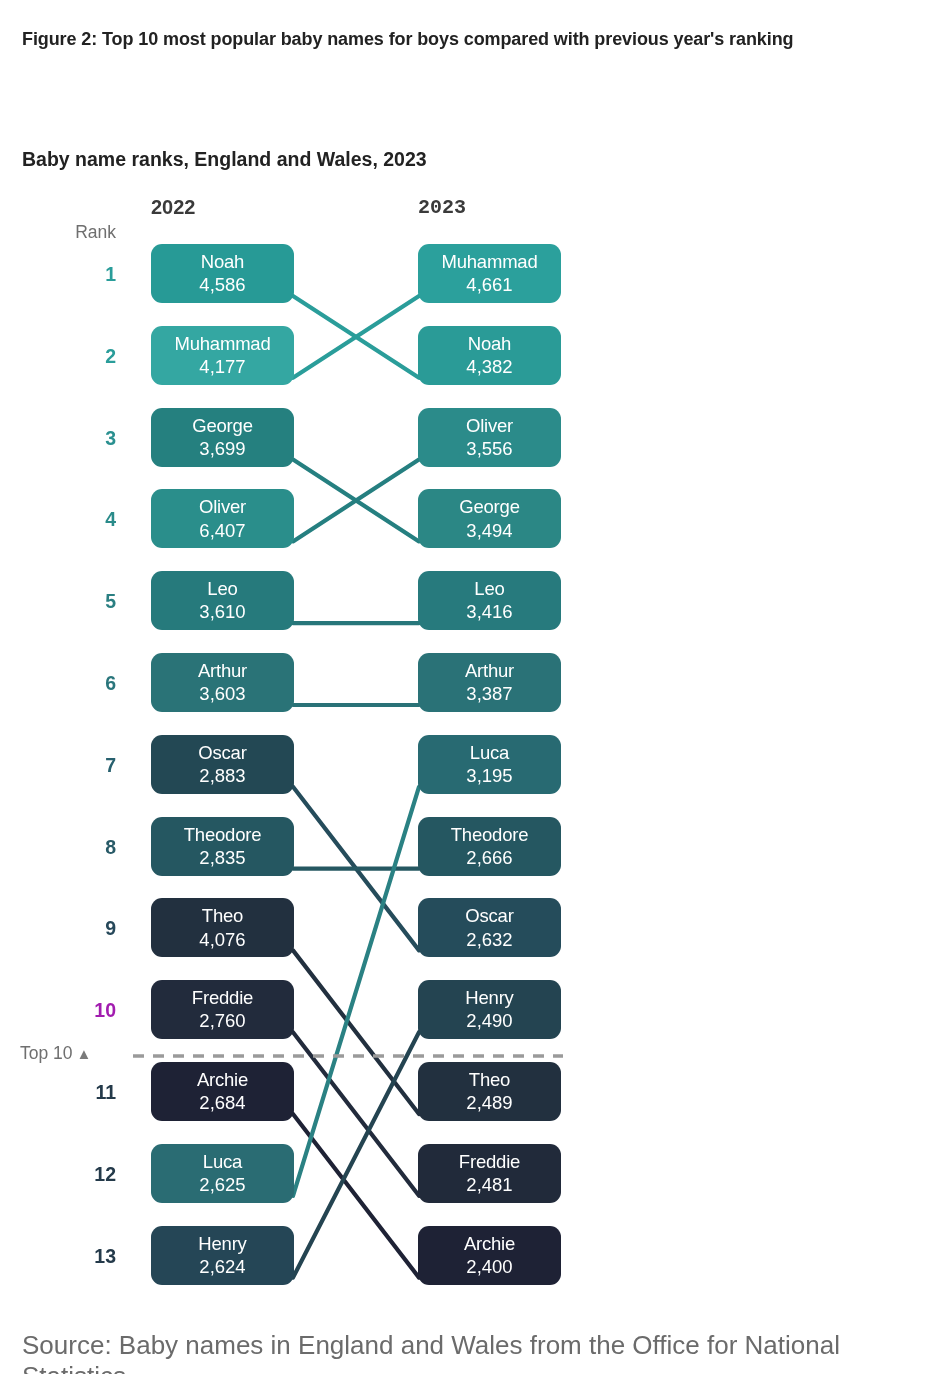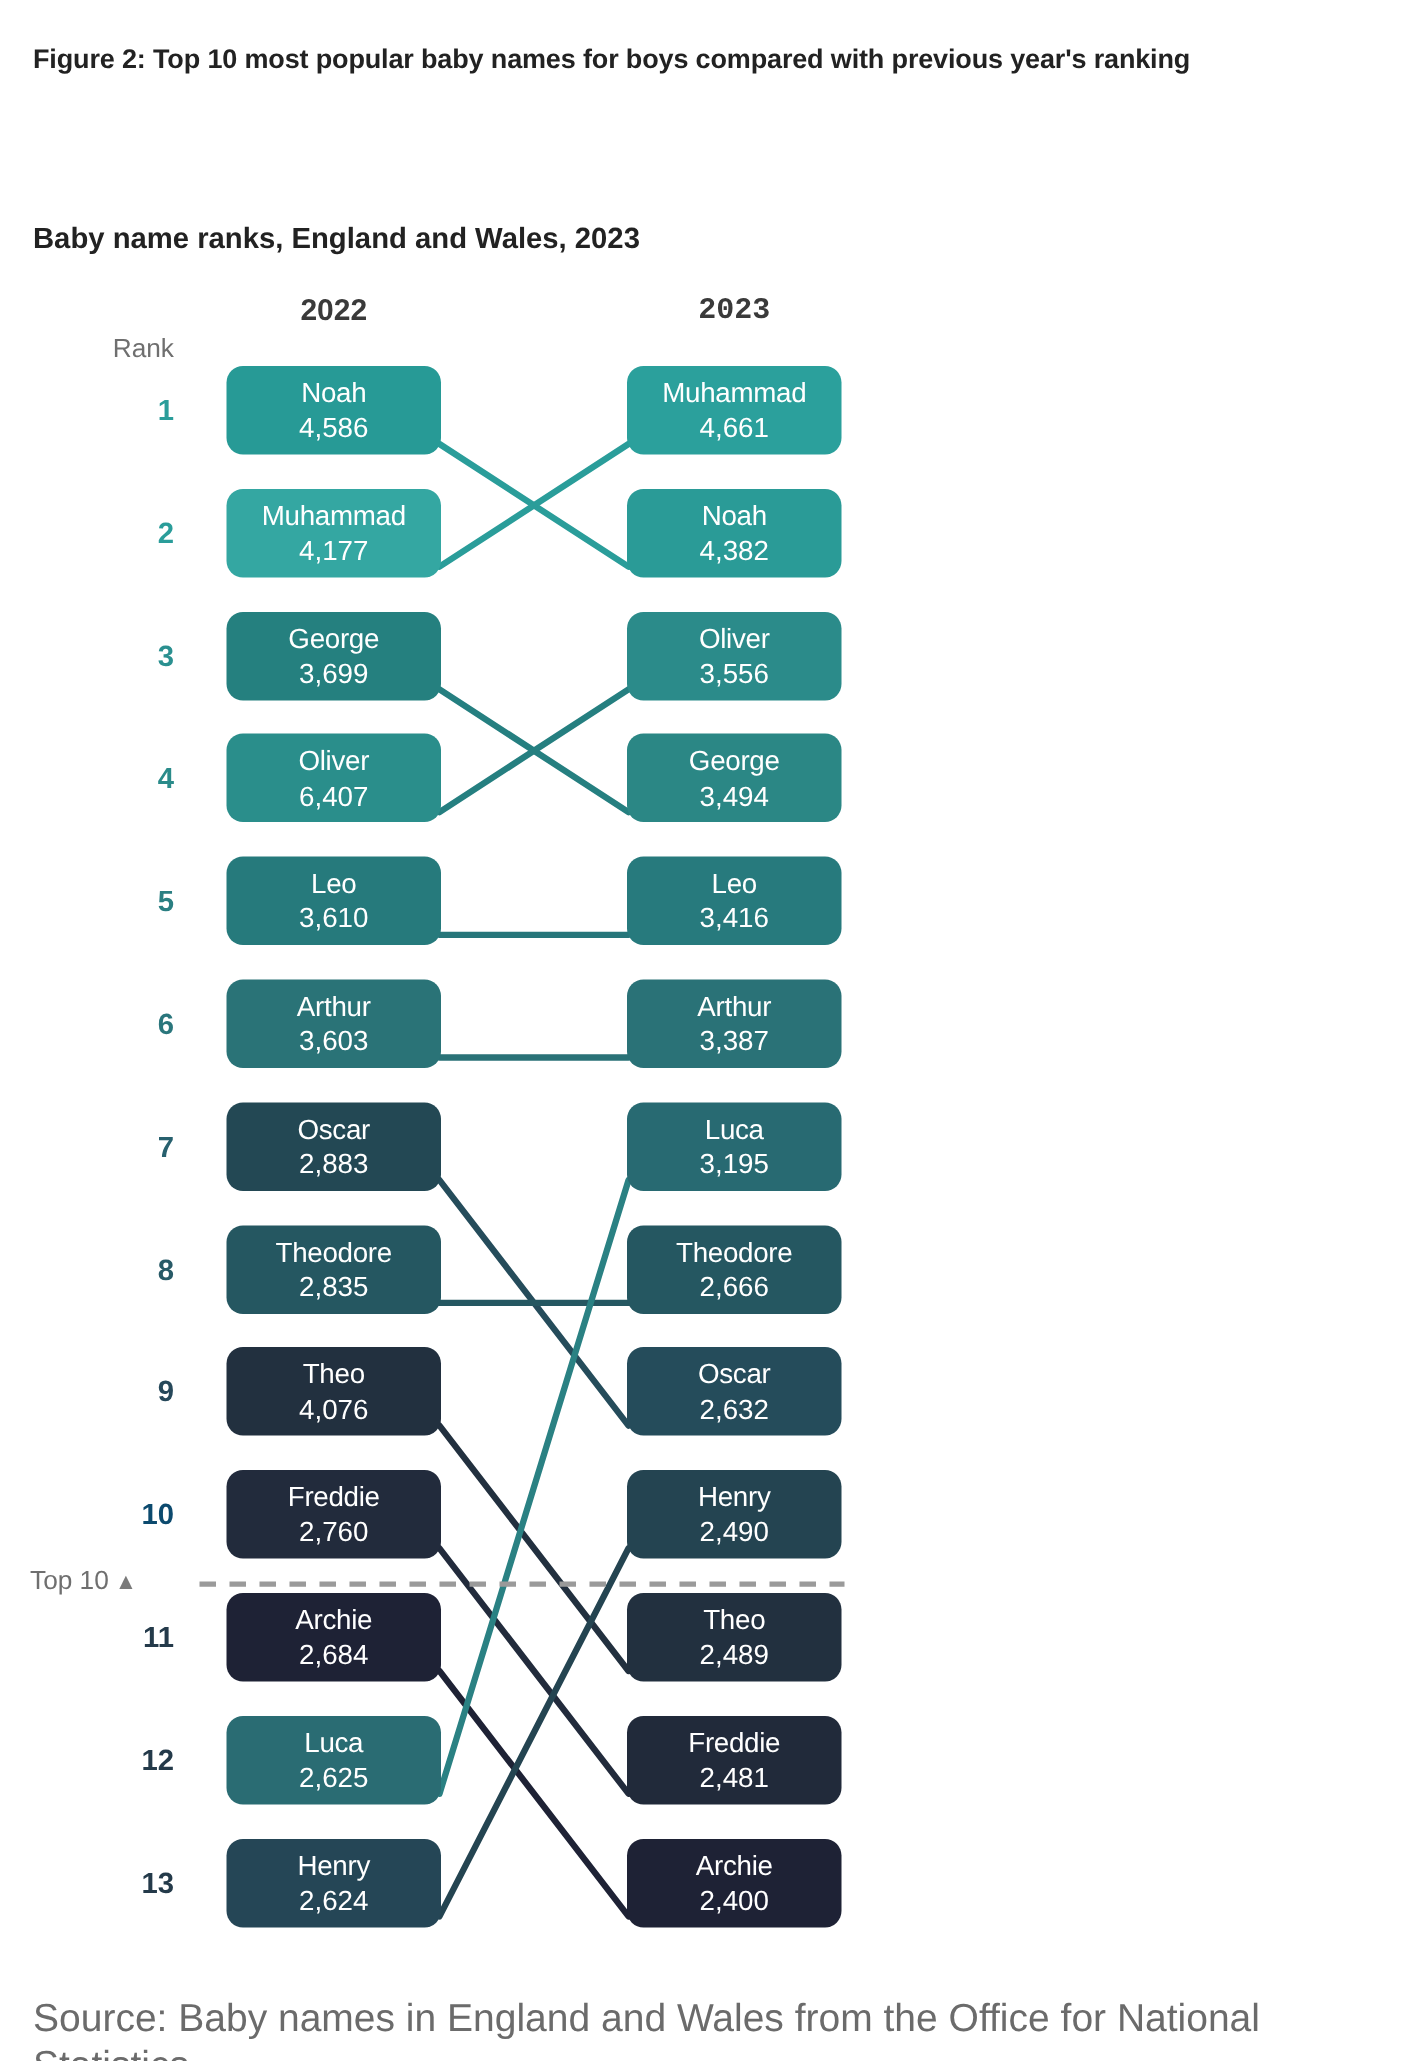--- a/index.html
+++ b/index.html
@@ -36,21 +36,21 @@
     font-weight: bold;
     color: #222222;
   }
 
   .col-header {
     position: absolute;
     top: 196px;
     font-size: 20px;
     font-weight: bold;
     color: #3a3a3a;
-    text-align: center;
+    text-align: left;
     width: 143px;
   }
   .col-header.y2022 { left: 151px; }
   .col-header.y2023 { left: 418px; font-family: Liberation Mono, monospace; }
 
   .rank-head {
     position: absolute;
     left: 64px;
     top: 222px;
     font-size: 17.5px;
@@ -159,21 +159,21 @@
 <div id="rank-layer">
     <div class="rank-num" style="top: 263px; color: rgb(42, 157, 154);">1</div>
     <div class="rank-num" style="top: 344.8px; color: rgb(42, 157, 154);">2</div>
     <div class="rank-num" style="top: 426.6px; color: rgb(42, 144, 144);">3</div>
     <div class="rank-num" style="top: 508.4px; color: rgb(42, 139, 138);">4</div>
     <div class="rank-num" style="top: 590.2px; color: rgb(42, 127, 130);">5</div>
     <div class="rank-num" style="top: 672px; color: rgb(42, 118, 124);">6</div>
     <div class="rank-num" style="top: 753.8px; color: rgb(39, 96, 110);">7</div>
     <div class="rank-num" style="top: 835.6px; color: rgb(40, 90, 103);">8</div>
     <div class="rank-num" style="top: 917.4px; color: rgb(38, 72, 90);">9</div>
-    <div class="rank-num" style="top: 999.2px; color: #0c4a6e;">10</div>
+    <div class="rank-num" style="top: 999.2px; color: #a21caf;">10</div>
     <div class="rank-num" style="top: 1081px; color: rgb(36, 58, 74);">11</div>
     <div class="rank-num" style="top: 1162.8px; color: rgb(36, 58, 74);">12</div>
     <div class="rank-num" style="top: 1244.6px; color: rgb(36, 58, 74);">13</div>
   </div>
 <div id="left-layer">
     <div class="nodebox" style="left: 151px; top: 244px; background: rgb(39, 154, 150);">
       <span class="nm">Noah</span>
       <span class="vl">4,586</span>
     </div>
     <div class="nodebox" style="left: 151px; top: 325.8px; background: rgb(52, 167, 162);">

